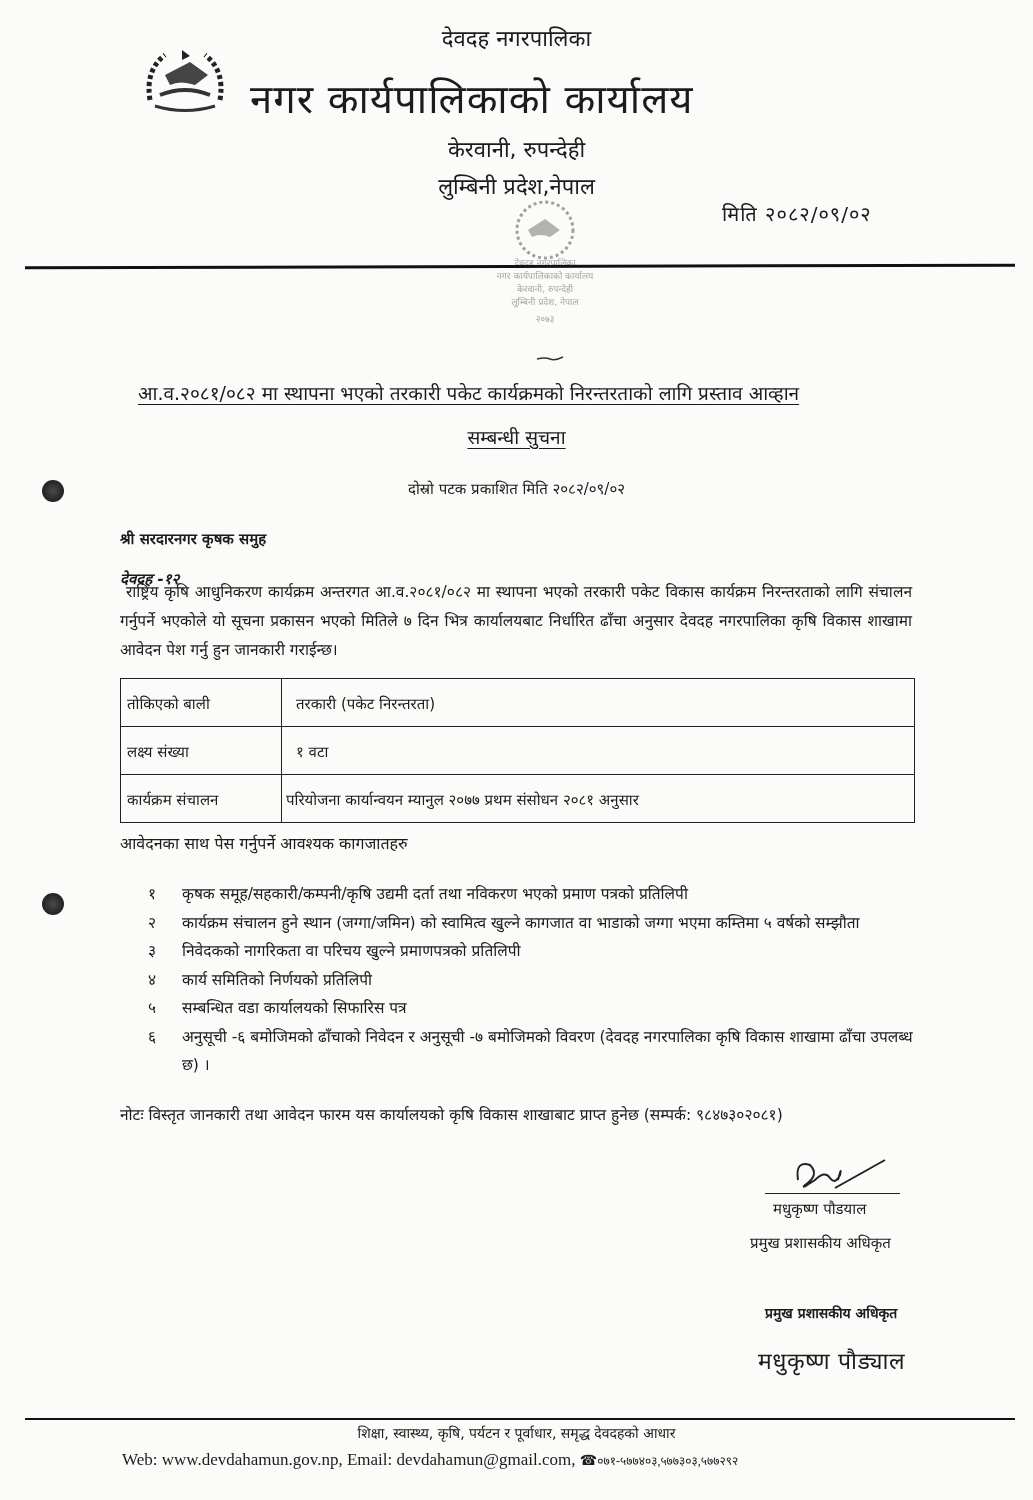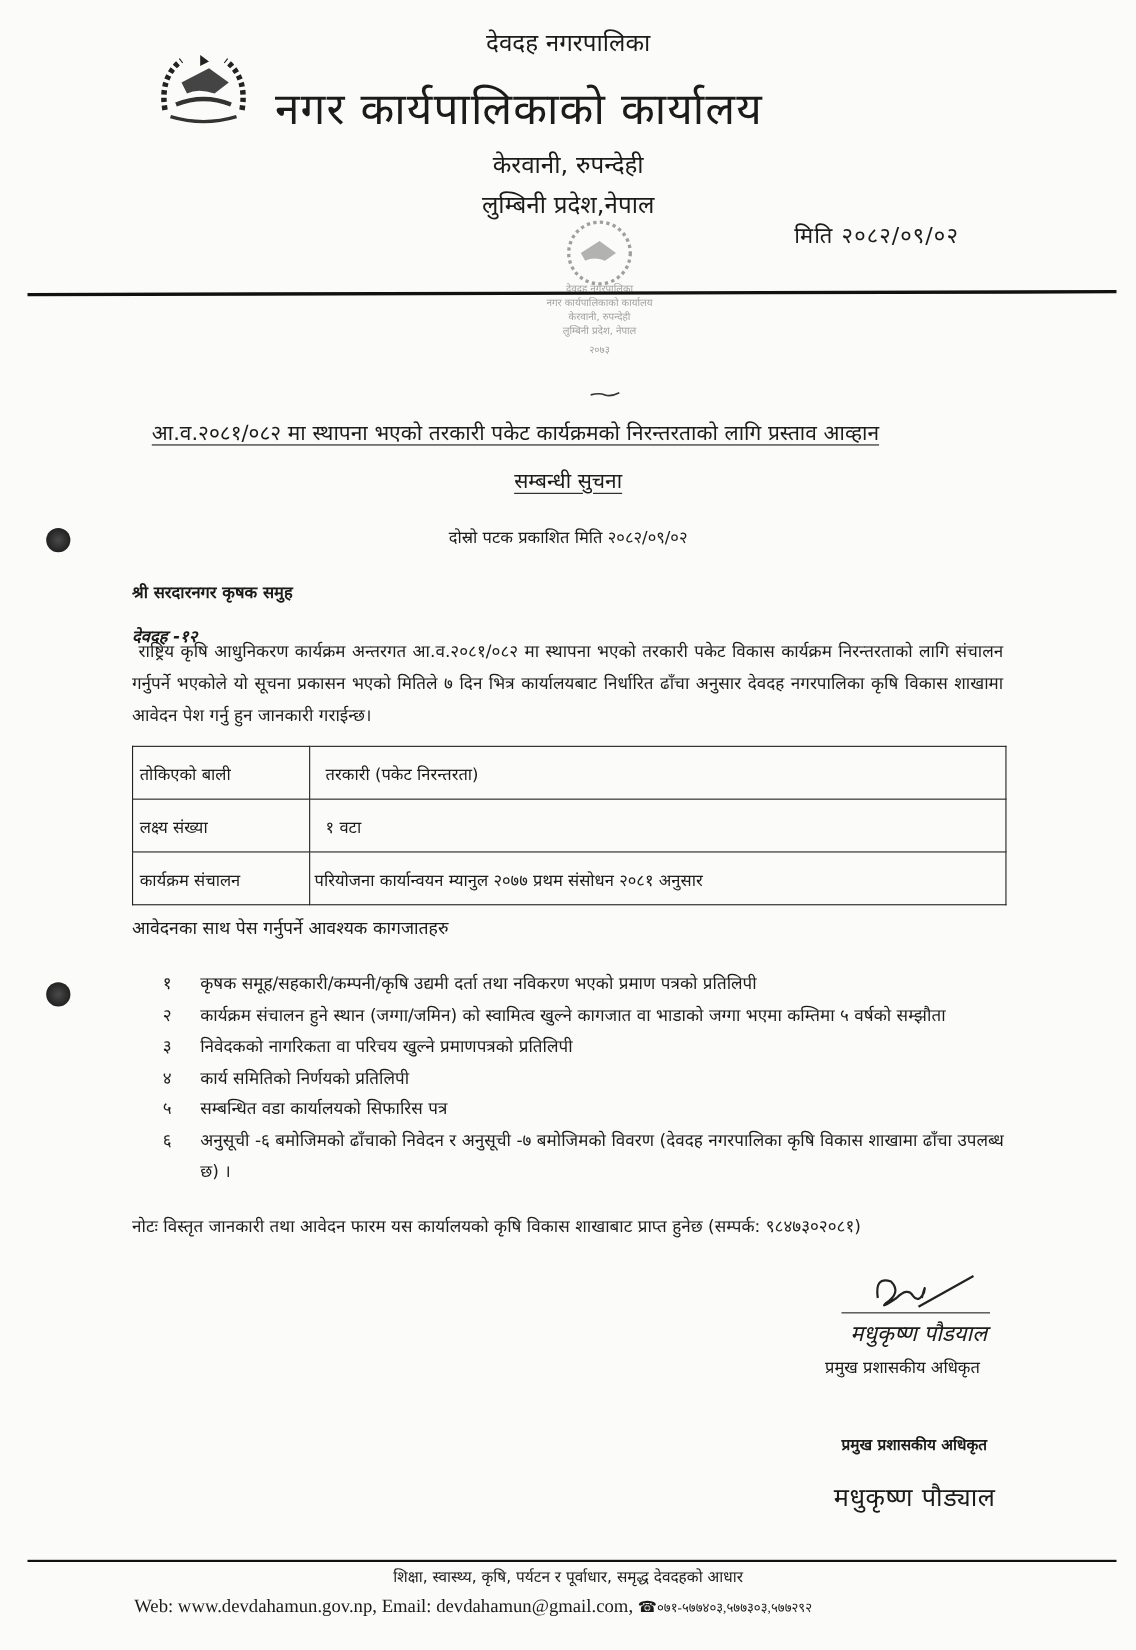--- a/index.html
+++ b/index.html
@@ -46,21 +46,21 @@
 
   .docs-title { top: 832px; left: 120px; font-size: 16px; }
   .doc-list { top: 880px; left: 148px; width: 770px; font-size: 15.5px; line-height: 28.5px; margin: 0; padding: 0; list-style: none; }
   .doc-list li { display: flex; }
   .doc-list .n { width: 34px; flex: none; }
   .doc-list .t { flex: 1; }
   .note { top: 1103px; left: 120px; font-size: 15.5px; }
 
   .sig { top: 1150px; left: 790px; width: 100px; height: 45px; }
   .sig-line { top: 1193px; left: 765px; width: 135px; border-top: 1.5px solid #222; }
-  .sig-name { top: 1198px; left: 773px; font-size: 20px; font-style: italic; }
+  .sig-name { top: 1198px; left: 773px; font-size: 15px; }
   .sig-title { top: 1232px; left: 750px; font-size: 15px; }
   .stamp-name { top: 1344px; left: 758px; font-size: 23px; font-weight: normal; letter-spacing: 0.5px; }
   .stamp-title { top: 1303px; left: 765px; font-size: 14px; font-weight: bold; }
 
   .motto { top: 1423px; font-size: 14px; }
   .contact { top: 1450px; left: 122px; font-family: "Liberation Serif", serif; font-size: 17px; }
   .contact .phone-icon { font-size: 14px; }
   .contact .num { font-family: Liberation Serif, serif; font-size: 12px; }
 </style>
 </head>

